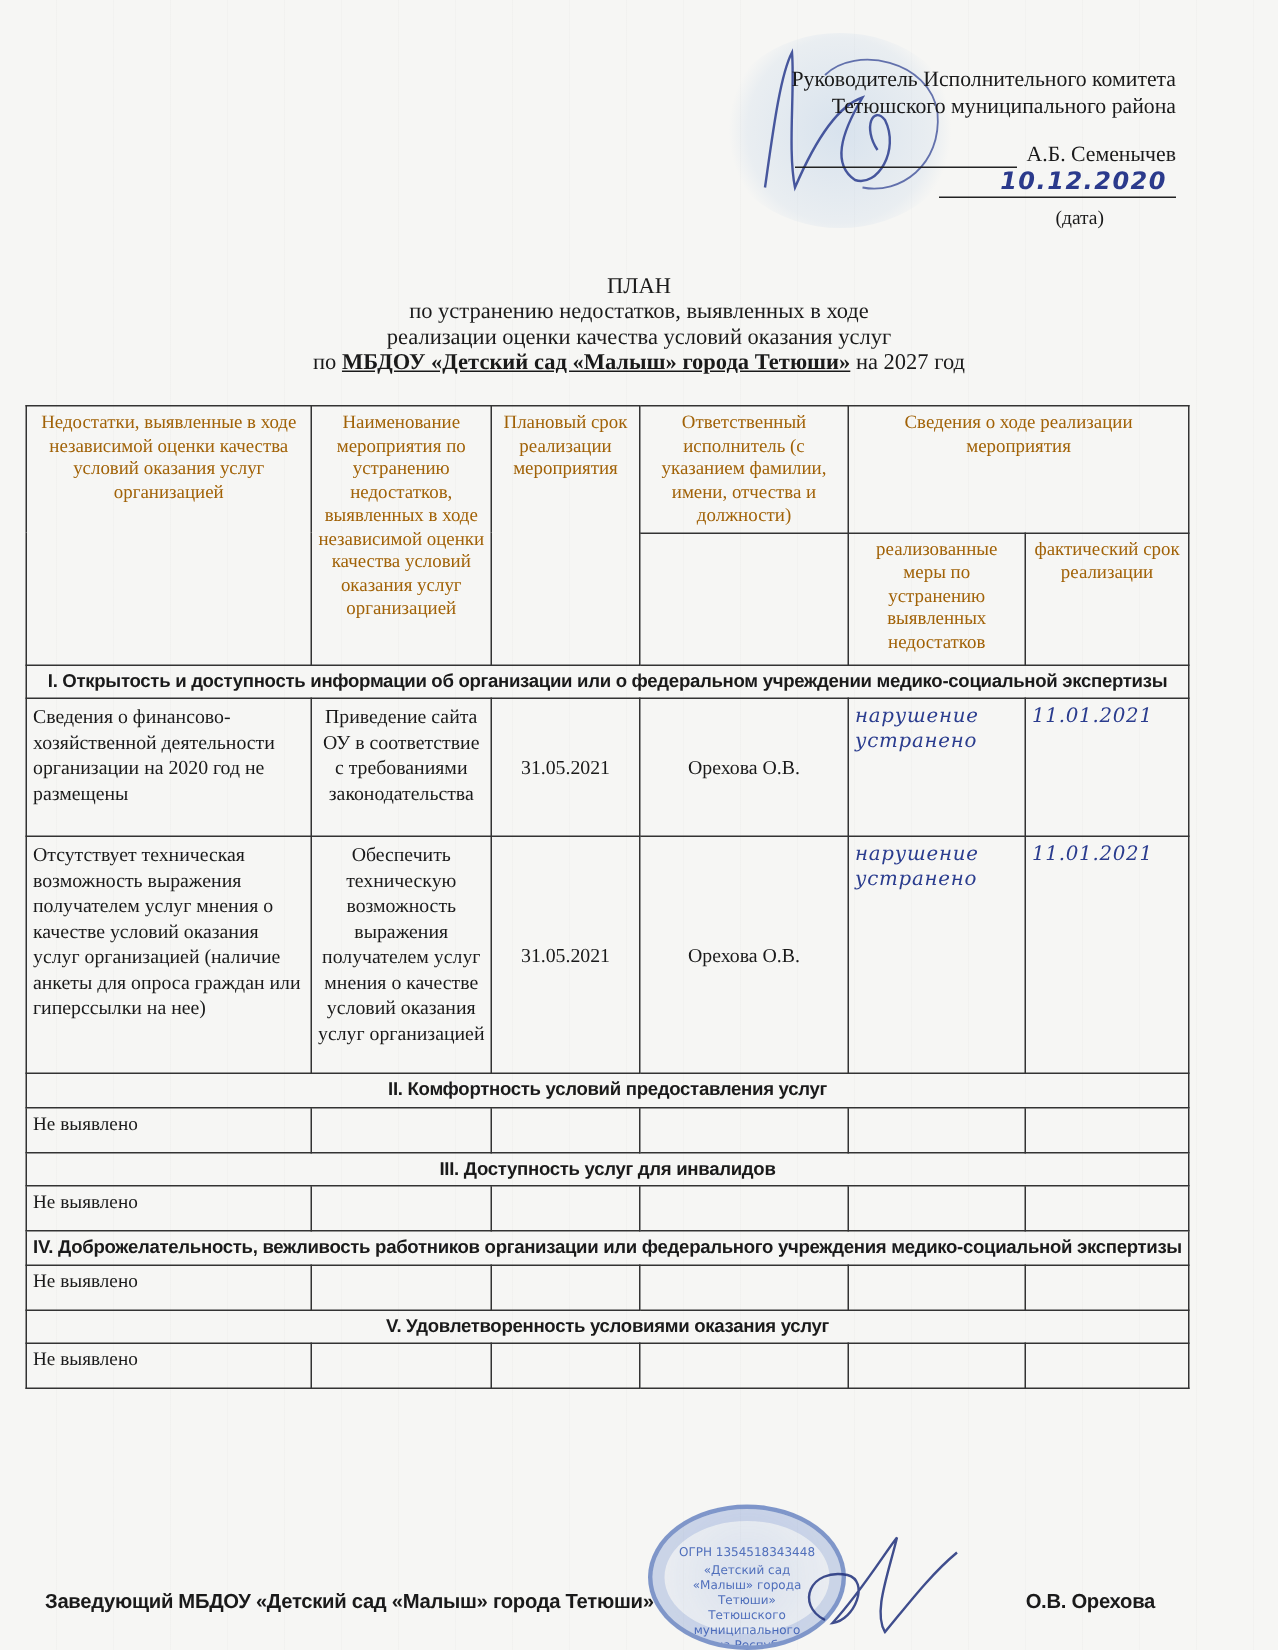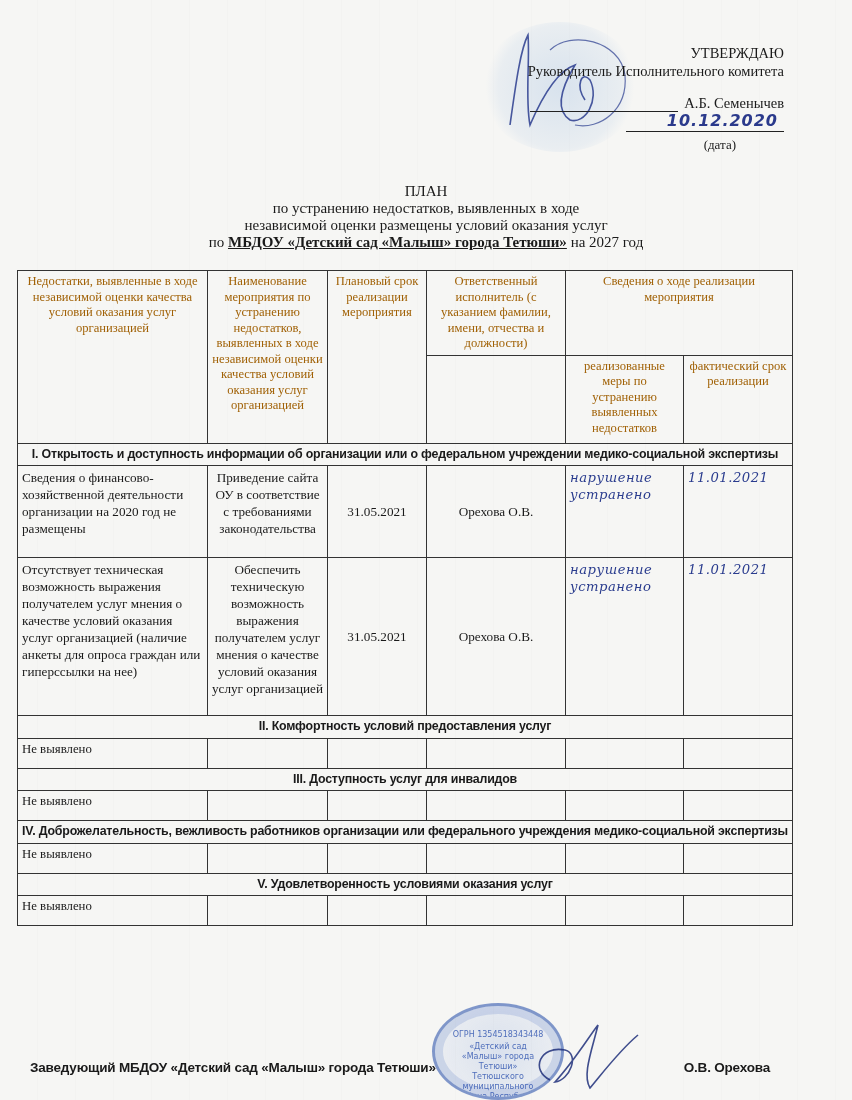--- a/index.html
+++ b/index.html
@@ -88,36 +88,36 @@
 </head>
 <body>
 
 <div class="stamp-top"></div>
 <svg class="sig-top" viewBox="0 0 150 110">
   <path d="M20 95 C 25 60, 30 20, 38 5 C 40 30, 35 70, 40 95 C 55 60, 70 40, 85 35 C 70 60, 65 80, 80 90 C 95 95, 110 70, 100 50 C 92 40, 85 55, 95 70" fill="none" stroke="#2a3c8e" stroke-width="1.6" opacity="0.85"></path>
   <path d="M60 20 C 80 0, 130 10, 135 45 C 138 80, 110 100, 85 95" fill="none" stroke="#2a3c8e" stroke-width="1.2" opacity="0.7"></path>
 </svg>
 
 <div class="approve">
-  <div>УТВЕРЖДАЮ</div>
   <div>Руководитель Исполнительного комитета</div>
+  <div>Тетюшского муниципального района</div>
   <div style="margin-top:14px;">
     <span class="sign-line"></span><span>А.Б. Семенычев</span>
   </div>
   <div class="date-row">
     <span class="date-hand">10.12.2020</span>
     <span class="date-underline"></span>
   </div>
   <div class="date-caption">(дата)</div>
 </div>
 
 <div class="title-block">
   <div>ПЛАН</div>
   <div>по устранению недостатков, выявленных в ходе</div>
-  <div>независимой оценки размещены условий оказания услуг</div>
+  <div>реализации оценки качества условий оказания услуг</div>
   <div>
     <span>по</span>
     <span class="org">МБДОУ «Детский сад «Малыш» города Тетюши»</span>
     <span>на 2027 год</span>
   </div>
 </div>
 
 <table class="plan">
   <colgroup>
     <col style="width:190px">

